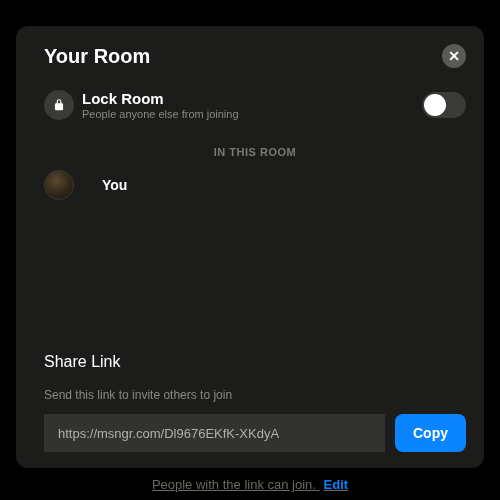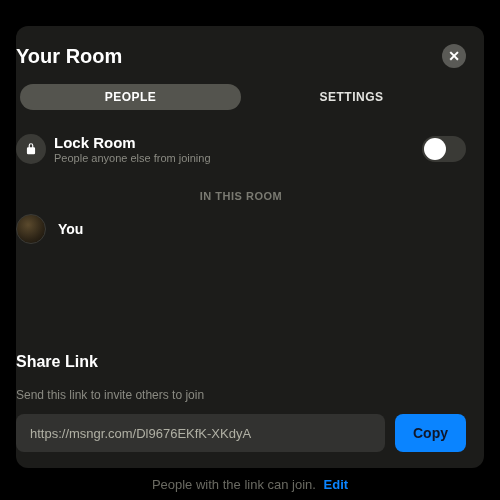--- a/index.html
+++ b/index.html
@@ -12,21 +12,21 @@
     position: relative;
   }
   .modal {
     position: absolute;
     left: 16px;
     top: 26px;
     width: 468px;
     height: 442px;
     background: #1c1c1a;
     border-radius: 12px;
-    padding: 18px 18px 16px 0;
+    padding: 18px 18px 16px 28px;
     color: #e4e4e0;
     display: flex;
     flex-direction: column;
   }
   .header {
     display: flex;
     justify-content: space-between;
     align-items: center;
   }
   .title {
@@ -113,90 +113,87 @@
     font-weight: 700;
     letter-spacing: 0.5px;
     color: #7a7a72;
     margin-top: 26px;
     text-align: center;
   }
   .participant {
     margin-top: 12px;
     display: flex;
     align-items: center;
-    gap: 12px;
+    gap: 28px;
   }
   .avatar {
     width: 30px;
     height: 30px;
     border-radius: 50%;
     background: radial-gradient(circle at 40% 35%, #5b4a2d 0%, #2d2416 60%, #14100a 100%);
     border: 1px solid #3a3a36;
   }
   .participant-name { font-size: 14px; font-weight: 600; color: #fff; }
   .spacer { flex: 1; }
   .share-header { margin-top: 18px; }
-  .share-title { font-size: 16px; font-weight: 700; color: #fff; }
+  .share-title { font-size: 16px; font-weight: 400; color: #fff; }
   .share-sub { font-size: 12px; color: #8a8a82; margin-top: 17px; }
   .share-row {
     margin-top: 12px;
     display: flex;
     gap: 10px;
     align-items: stretch;
   }
   .link-box {
     flex: 1;
     background: #323230;
-    border-radius: 8px;
+    border-radius: 0;
     height: 38px;
     display: flex;
     align-items: center;
     padding: 0 14px;
     font-size: 13px;
     color: #b0b0a4;
     overflow: hidden;
     white-space: nowrap;
   }
   .copy-btn {
     background: #0a84ff;
-    color: #0f172a;
+    color: #ffffff;
     font-size: 14px;
     font-weight: 700;
     border: none;
     border-radius: 8px;
     padding: 0 18px;
     cursor: pointer;
     text-align: right;
   }
   .footer-line {
     position: absolute;
     bottom: 8px;
     width: 100%;
     text-align: center;
     font-size: 13px;
     color: #6a6a62;
+    text-decoration: underline;
   }
   .footer-line .edit { color: #0a84ff; font-weight: 600; cursor: pointer; margin-left: 4px; }
 </style>
 </head>
 <body>
 
 <div class="modal">
 
   <div class="header">
     <div class="title">Your Room</div>
     <div class="close">
       <span>✕</span>
     </div>
   </div>
 
-  <div class="tabs">
-    <div class="tab active">PEOPLE</div>
-    <div class="tab">SETTINGS</div>
-  </div>
 
   <div class="lock-row">
     <div class="lock-icon-circle">
       <svg viewBox="0 0 24 24">
           <path d="M12 2a4 4 0 0 0-4 4v3H7a2 2 0 0 0-2 2v8a2 2 0 0 0 2 2h10a2 2 0 0 0 2-2v-8a2 2 0 0 0-2-2h-1V6a4 4 0 0 0-4-4zm-2 4a2 2 0 1 1 4 0v3h-4V6z"></path>
         </svg>
     </div>
     <div class="lock-text">
       <div class="lock-title">Lock Room</div>
       <div class="lock-sub">People anyone else from joining</div>

